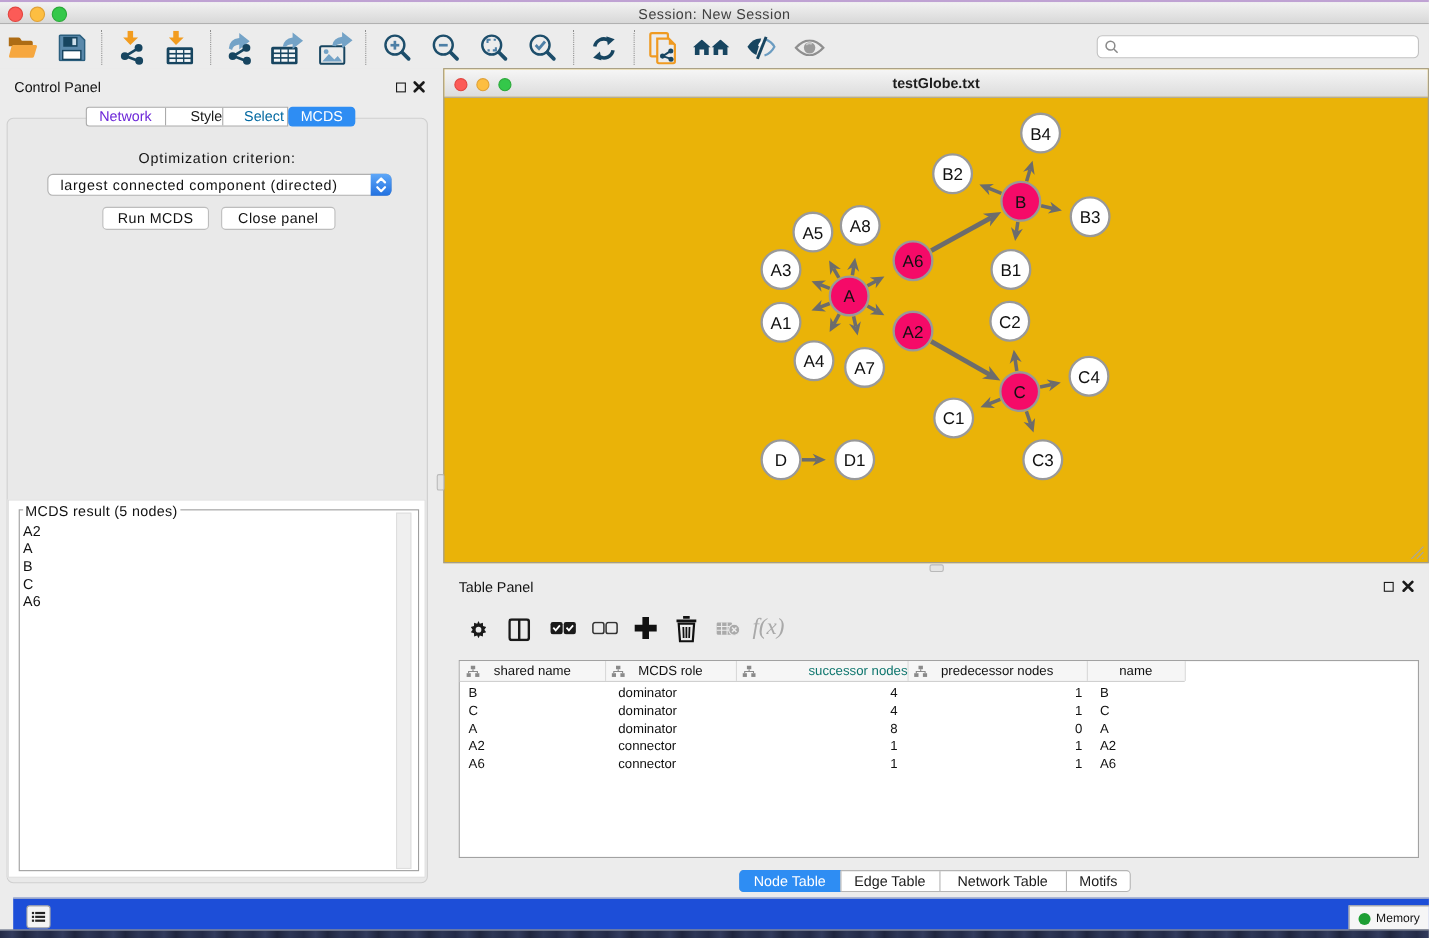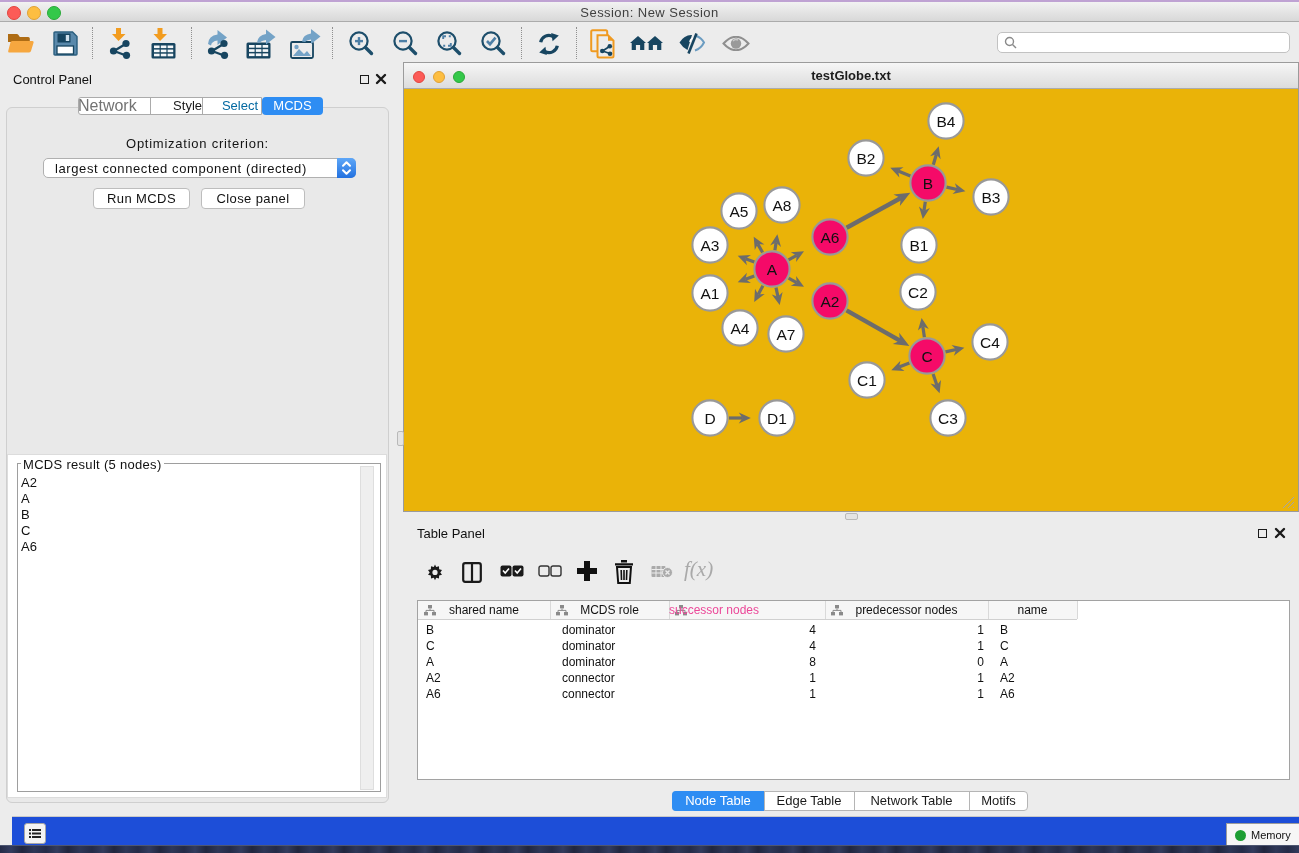--- a/index.html
+++ b/index.html
@@ -187,21 +187,21 @@
   <svg class="abs" style="left:375px;top:11px" width="12" height="12" viewBox="0 0 12 12">
     <path d="M2,2 L10,10 M10,2 L2,10" stroke="#1a1a1a" stroke-width="2.4" stroke-linecap="round"></path>
   </svg>
 
   <div class="abs" style="left:6px;top:45px;width:383px;height:696px;background:#e9e9e9;border:1px solid #cfcfcf;border-radius:6px;box-sizing:border-box"></div>
 
   <div class="abs" style="left:78px;top:35px;width:245px;height:18px">
     <div class="abs" style="left:0;top:0;width:184px;height:18px;background:#fff;border:1px solid #ababab;box-sizing:border-box;border-radius:3px 0 0 3px"></div>
     <div class="abs" style="left:72px;top:1px;height:16px;border-left:1px solid #ababab"></div>
     <div class="abs" style="left:124px;top:1px;height:16px;border-left:1px solid #ababab"></div>
-    <div class="abs" style="left:0;top:0;width:72px;height:18px;line-height:18px;font-size:16px;color:#737373">Network</div>
+    <div class="abs" style="left:0;top:0;width:72px;height:18px;line-height:18px;text-align:center;font-size:13px;color:#6d28d9">Network</div>
     <div class="abs" style="left:72px;top:0;width:52px;height:18px;line-height:18px;text-align:right;font-size:13px;color:#1a1a1a">Style</div>
     <div class="abs" style="left:132px;top:0;width:60px;height:18px;line-height:18px;text-align:center;font-size:13px;color:#0369a1">Select</div>
     <div class="abs" style="left:184px;top:0;width:61px;height:18px;line-height:18px;text-align:center;font-size:13px;color:#fff;background:#2e8df3;border-radius:4px">MCDS</div>
   </div>
   <div class="abs" style="left:43px;top:96px;width:313px;height:20px;background:#fff;border:1px solid #b0b0b0;border-radius:5px;box-sizing:border-box">
     <div class="abs" style="left:11px;top:1.5px;font-size:13px;letter-spacing:0.6px;color:#111">largest connected component (directed)</div>
     <div class="abs" style="left:293px;top:-1px;width:19px;height:20px;background:linear-gradient(#5ea7f8,#2271e0);border-radius:0 5px 5px 0">
       <svg width="19" height="20" viewBox="0 0 19 20">
         <path d="M6,7.8 L9.5,4.2 L13,7.8 M6,12.2 L9.5,15.8 L13,12.2" stroke="#fff" stroke-width="2" fill="none" stroke-linecap="round" stroke-linejoin="round"></path>
       </svg>
@@ -396,21 +396,21 @@
     <svg class="abs" style="left:413px;top:4px" width="12" height="11" viewBox="0 0 12 11">
         <g fill="#8a8a8a">
           <rect x="4" y="0" width="4" height="3.4"></rect>
           <rect x="0" y="7" width="4" height="3.4"></rect>
           <rect x="8" y="7" width="4" height="3.4"></rect>
         </g>
         <path d="M6,3.4 v2 M2,7 v-1.6 h8 v1.6" stroke="#8a8a8a" stroke-width="1" fill="none"></path>
       </svg>
     <div class="abs" style="left:0;top:2px;width:132px;text-align:center;font-size:12px;color:#111">shared name</div>
     <div class="abs" style="left:132px;top:2px;width:119px;text-align:center;font-size:12px;color:#111">MCDS role</div>
-    <div class="abs" style="left:251px;top:2px;width:156px;text-align:left;font-size:12px;color:#ec4899">successor nodes</div>
+    <div class="abs" style="left:251px;top:2px;width:156px;text-align:right;font-size:12px;color:#0f766e">successor nodes</div>
     <div class="abs" style="left:407px;top:2px;width:163px;text-align:center;font-size:12px;color:#111">predecessor nodes</div>
     <div class="abs" style="left:570px;top:2px;width:89px;text-align:center;font-size:12px;color:#111">name</div>
 
     <div class="abs" style="left:0;top:21px;width:873px;font-size:12px;color:#111;line-height:16px">
       <div class="abs" style="left:8px;top:0">B<br>C<br>A<br>A2<br>A6</div>
       <div class="abs" style="left:144px;top:0">dominator<br>dominator<br>dominator<br>connector<br>connector</div>
       <div class="abs" style="left:280px;top:0;width:118px;text-align:right">4<br>4<br>8<br>1<br>1</div>
       <div class="abs" style="left:420px;top:0;width:146px;text-align:right">1<br>1<br>0<br>1<br>1</div>
       <div class="abs" style="left:582px;top:0">B<br>C<br>A<br>A2<br>A6</div>
     </div>

